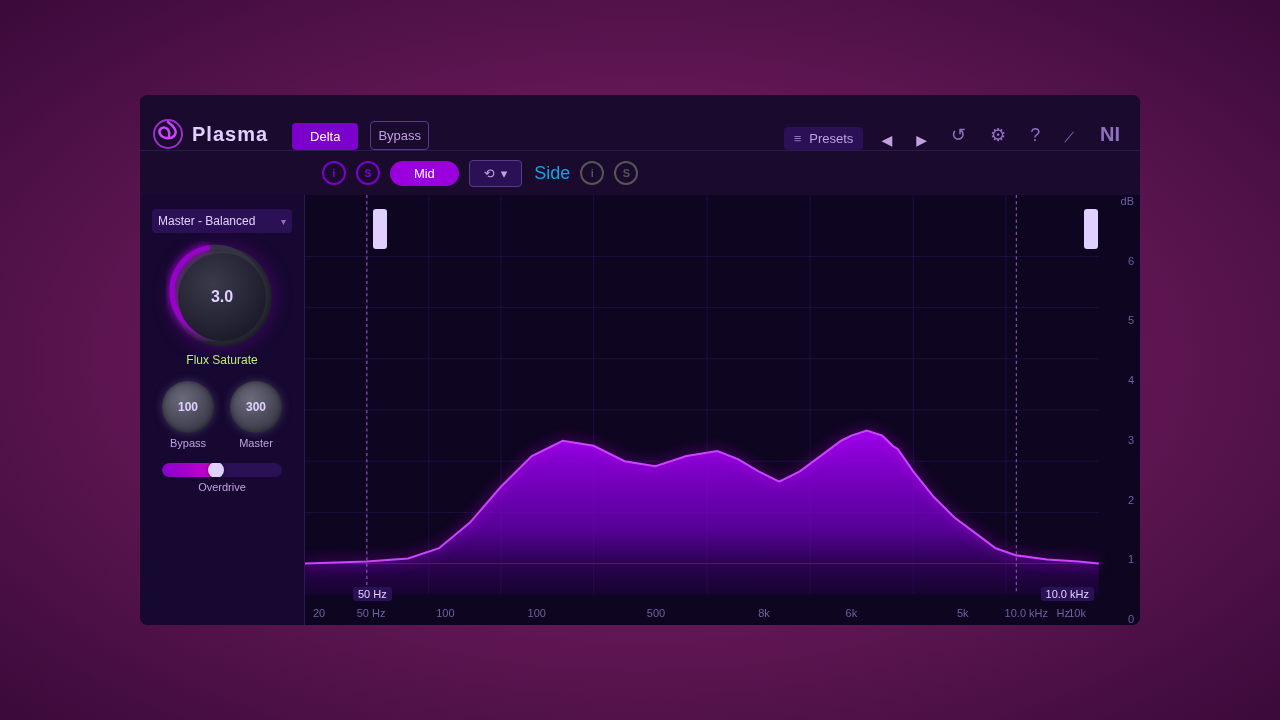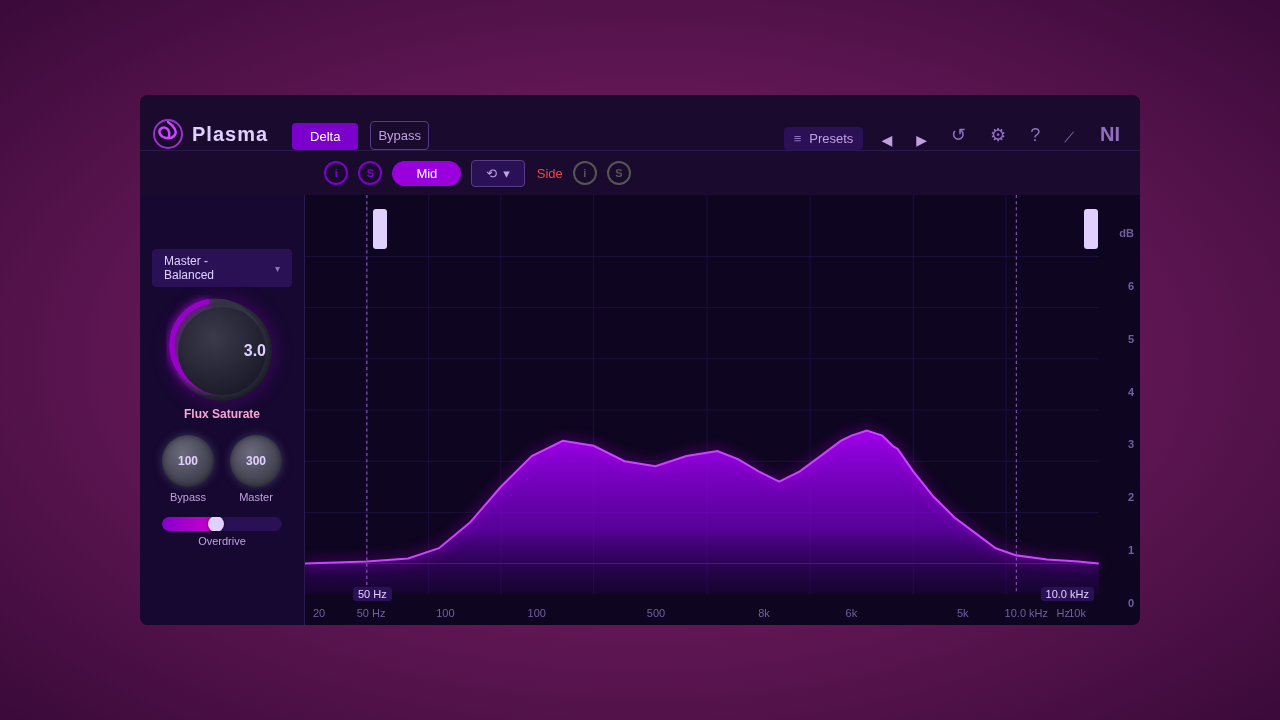--- a/index.html
+++ b/index.html
@@ -161,22 +161,22 @@
       border: 1px solid #5a3a8a;
       border-radius: 4px;
       padding: 5px 14px;
       font-size: 13px;
       cursor: pointer;
       display: flex;
       align-items: center;
       gap: 6px;
     }
     .side-label {
-      color: #ef4444;
-      font-size: 13px;
+      color: #0ea5e9;
+      font-size: 18px;
       margin-left: 2px;
     }
     
     .main-content {
       display: flex;
       flex: 1;
       overflow: hidden;
     }
     
     .left-panel {
@@ -187,25 +187,24 @@
       flex-direction: column;
       align-items: center;
       gap: 14px;
       border-right: 1px solid #2a1a4e;
     }
     .preset-selector {
       display: flex;
       align-items: center;
       background: #2a1055;
       border-radius: 4px;
-      padding: 5px 12px;
+      padding: 5px 6px;
       width: 100%;
       cursor: pointer;
       gap: 14px;
-      margin-top: 40px;
     }
     .preset-selector-text {
       color: #e0d0ff;
       font-size: 12px;
       flex: 1;
     }
     .preset-arrow {
       color: #9070c0;
       font-size: 10px;
     }
@@ -228,40 +227,40 @@
       position: relative;
       cursor: pointer;
     }
     .knob-ring {
       width: 88px;
       height: 88px;
       border-radius: 50%;
       background: radial-gradient(circle at 40% 35%, #3a3a4a, #111120);
       display: flex;
       align-items: center;
-      justify-content: flex-end;
+      justify-content: center;
       position: relative;
     }
     .knob-arc {
       position: absolute;
       top: -6px;
       left: -6px;
       width: 100px;
       height: 100px;
     }
     .knob-value {
       color: #e0d0ff;
       font-size: 16px;
       font-weight: bold;
       z-index: 2;
     }
     .knob-label {
-      color: #f9a8d4;
+      color: #bef264;
       font-size: 12px;
-      font-weight: bold;
+      font-weight: normal;
       text-align: center;
     }
     
     .small-knobs-row {
       display: flex;
       gap: 16px;
       align-items: flex-start;
     }
     .small-knob-container {
       display: flex;
@@ -337,28 +336,27 @@
     .eq-canvas {
       width: 100%;
       height: 100%;
       position: absolute;
       top: 0;
       left: 0;
     }
     .eq-db-labels {
       position: absolute;
       right: 0;
-      top: 8px;
+      top: 0;
       width: 40px;
       height: 100%;
       display: flex;
       flex-direction: column;
       justify-content: space-between;
-      padding: 24px 6px;
-      font-weight: bold;
+      padding: 0 6px;
     }
     .db-label {
       color: #7060a0;
       font-size: 11px;
       text-align: right;
     }
     .eq-freq-labels {
       position: absolute;
       bottom: 0;
       left: 0;

